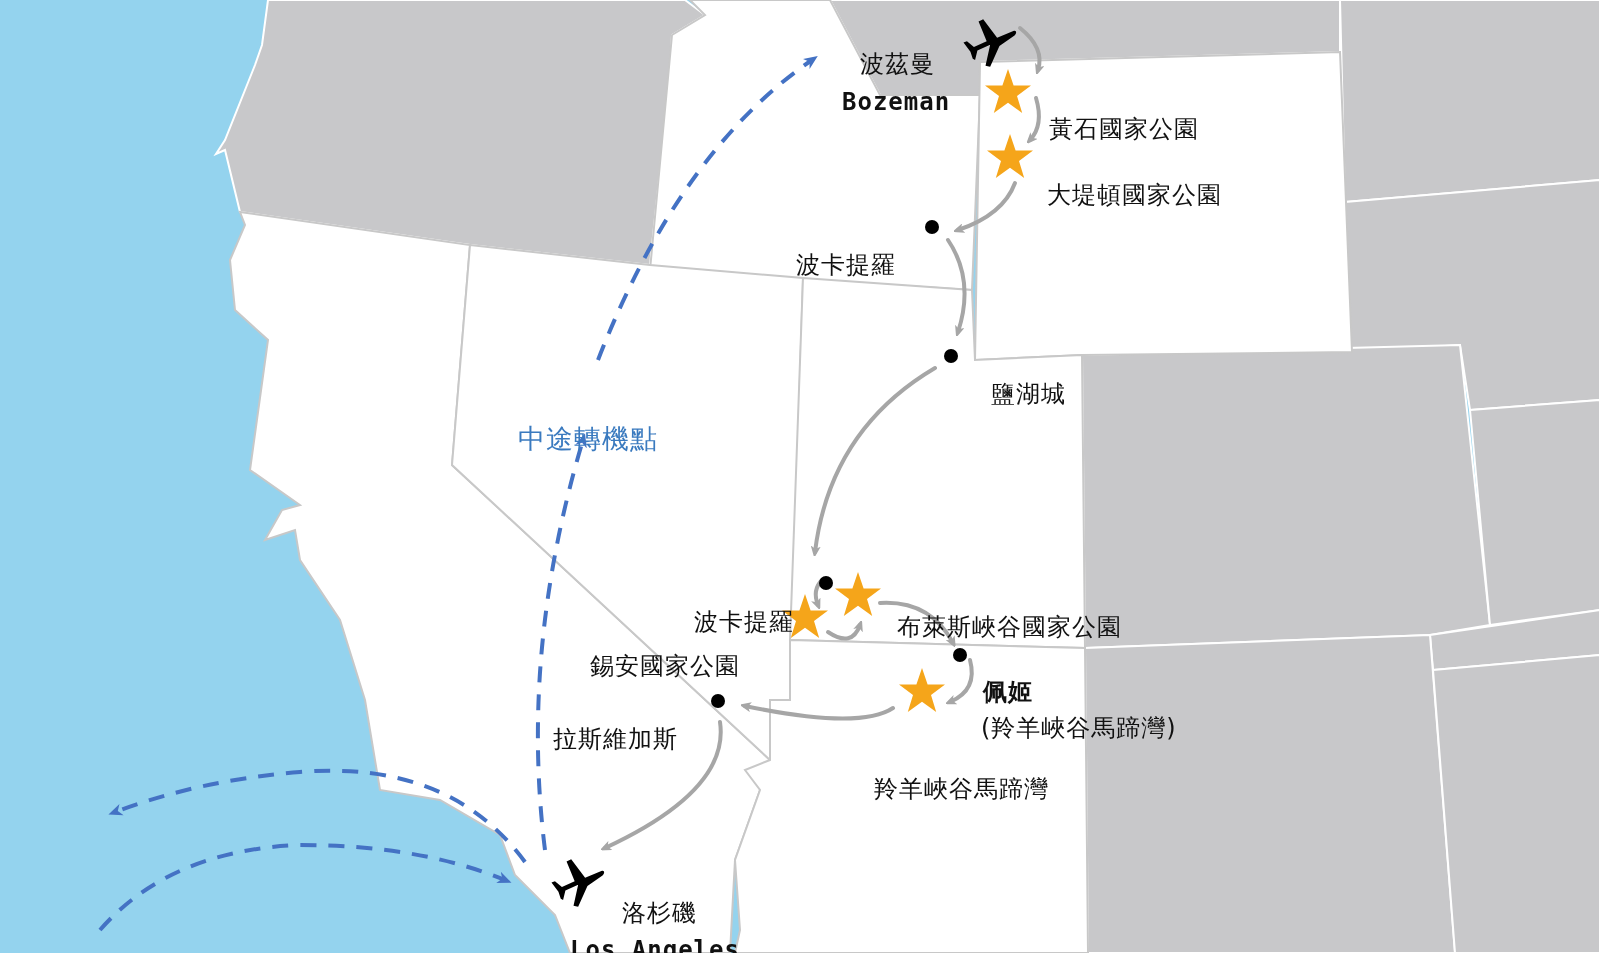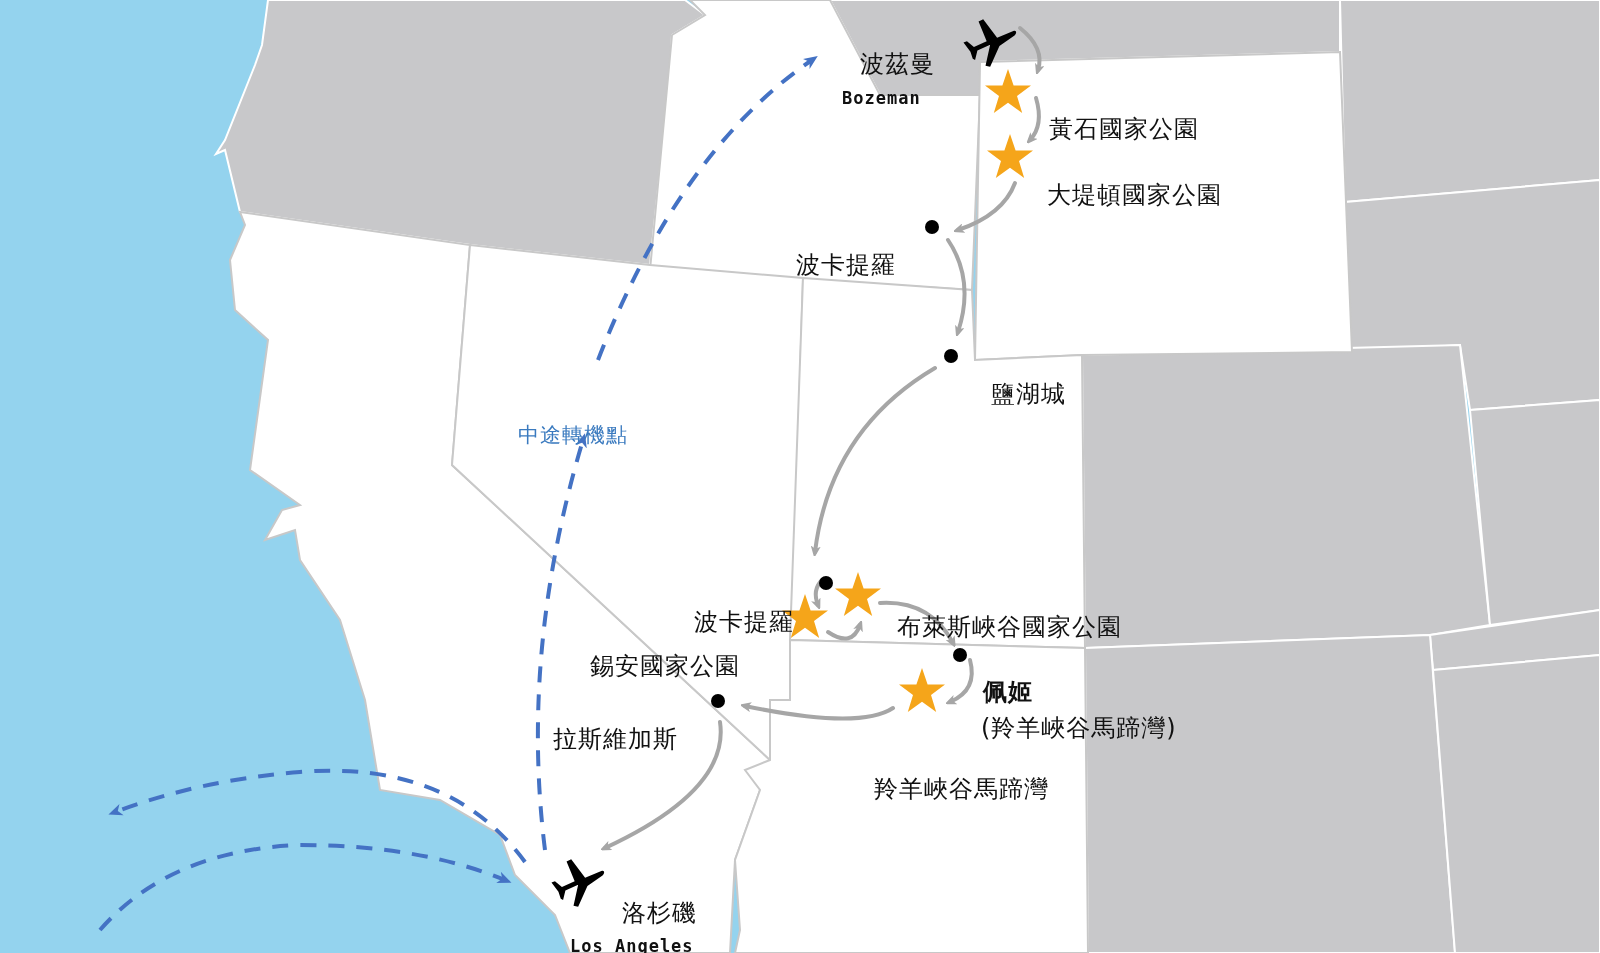--- a/index.html
+++ b/index.html
@@ -1,20 +1,20 @@
 <!DOCTYPE html>
 <html><head>
   <meta charset="utf-8">
   <style>
     html, body { margin: 0; padding: 0; }
     body { width: 1600px; height: 953px; overflow: hidden; background: #94d3ee; position: relative; }
     #map { position: absolute; left: 0; top: 0; width: 1600px; height: 953px; }
     .label { position: absolute; white-space: nowrap; color: #111; font-family: "DejaVu Sans", "Liberation Sans", sans-serif; font-size: 24px; line-height: 1; letter-spacing: 1px; margin-top: 40px; }
-    .label.mono { font-family: "DejaVu Sans Mono", "Liberation Mono", monospace; font-weight: bold; font-size: 17px; letter-spacing: 1px; }
-    .label.blue { color: #3a7abf; font-size: 21px; }
+    .label.mono { font-family: "DejaVu Sans Mono", "Liberation Mono", monospace; font-weight: bold; font-size: 24px; letter-spacing: 1px; }
+    .label.blue { color: #3a7abf; font-size: 27px; }
   </style>
 </head>
 <body>
 
 <svg id="map" viewBox="0 0 1600 953" xmlns="http://www.w3.org/2000/svg">
   <defs>
     <marker id="arrGray" markerWidth="10" markerHeight="10" refX="6" refY="5" orient="auto" markerUnits="userSpaceOnUse">
       <path d="M0,0 L12,5 L0,10 L3,5 Z" fill="#a6a6a6"></path>
     </marker>
     <marker id="arrBlue" markerWidth="14" markerHeight="14" refX="7" refY="7" orient="auto" markerUnits="userSpaceOnUse">

